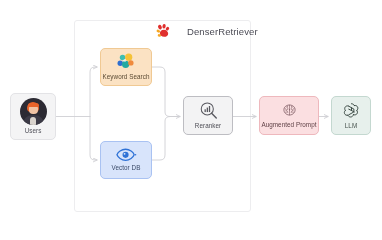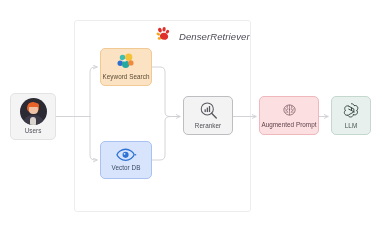--- a/index.html
+++ b/index.html
@@ -42,24 +42,23 @@
     background: transparent;
     box-sizing: border-box;
   }
 
   
   .brand {
     position: absolute;
     left: 156px;
     top: 20px;
     display: flex;
-    align-items: flex-end;
-    gap: 8px;
+    align-items: center;
+    gap: 16px;
     height: 22px;
-    font-style: italic;
   }
   .brand-mark {
     width: 15px;
     height: 15px;
     position: relative;
     flex: 0 0 auto;
   }
   .brand-name {
     font-size: 9.5px;
     color: #4b4b55;

